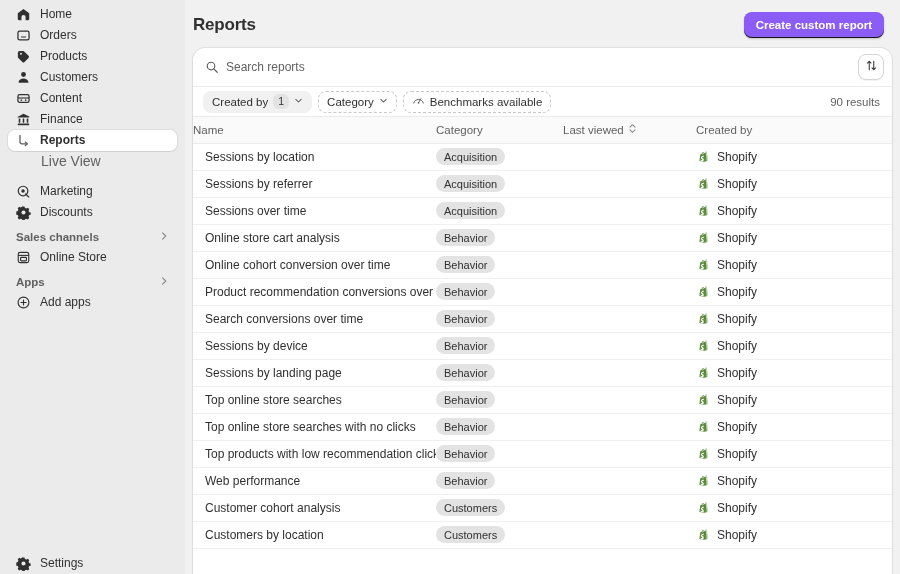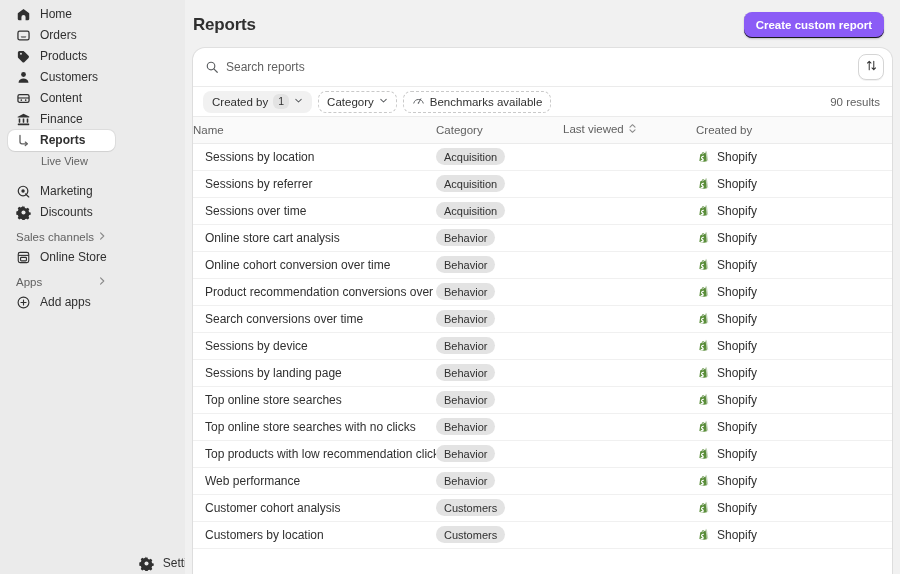--- a/index.html
+++ b/index.html
@@ -11,52 +11,52 @@
     -webkit-font-smoothing: antialiased;
   }
   .app { display: flex; width: 900px; height: 574px; }
 
   
   .sidebar {
     width: 185px; min-width: 185px; height: 574px;
     background: #ebebeb;
     position: relative;
     padding-top: 4px;
-    display: flex; flex-direction: row;
+    display: flex; flex-direction: column;
   }
   .nav-list { display: flex; flex-direction: column; }
   .nav-item {
     display: flex; align-items: center; gap: 9px;
     height: 21px; margin: 0 8px 0 8px;
     padding: 0 8px; border-radius: 7px;
     color: #303030; font-size: 12px; line-height: 21px;
     white-space: nowrap;
   }
   .nav-item .ico { width: 15px; height: 15px; display:flex; align-items:center; justify-content:center; flex: 0 0 15px; }
   .nav-item .ico svg { display:block; }
   .nav-item.active {
     background: #ffffff;
     box-shadow: 0 0 0 1px rgba(0,0,0,0.06), 0 1px 1px rgba(0,0,0,0.05);
     font-weight: 700;
   }
   .nav-sub {
     display:flex; align-items:center; gap: 4px;
     margin: 0 8px; padding: 0 8px; height: 21px;
-    font-size: 11px; color: #4a4a4a; line-height:21px;
+    font-size: 14px; color: #4a4a4a; line-height:21px;
     border-radius: 7px;
   }
   .nav-sub.plain { padding-left: 33px; color:#616161; }
   .elbow { width: 15px; height: 15px; flex:0 0 15px; display:flex; align-items:center; justify-content:center;}
 
   .nav-gap { height: 9px; }
 
   .section-head {
     display:flex; align-items:center; justify-content: space-between;
     padding: 0 16px 0 16px; height: 20px;
-    font-size: 11.5px; color: #616161; font-weight: 400;
+    font-size: 11.5px; color: #616161; font-weight: 700;
     margin-top: 4px;
   }
   .section-head .chev { color:#8a8a8a; font-size: 11px; }
 
   .settings-wrap { margin-top: auto; }
 
   
   .main { flex: 1; height: 574px; position: relative; background:#f1f1f1; overflow:hidden; }
   .page-header {
     display:flex; align-items:center; justify-content: space-between;
@@ -131,21 +131,21 @@
   
   .tbl { width: 100%; border-collapse: collapse; table-layout: fixed; }
   .tbl thead th {
     text-align: left; font-weight: 400;
     font-size: 11.5px; color: #616161;
     background: #fafafa;
     height: 26px; padding: 0 0 0 0;
     border-bottom: 1px solid #ebebeb;
     vertical-align: middle;
   }
-  .th-inner { display:flex; align-items:flex-start; gap:4px; }
+  .th-inner { display:flex; align-items:flex-end; gap:4px; }
   .tbl tbody td {
     height: 27px; font-size: 12px; color: #303030;
     border-bottom: 1px solid #f0f0f0;
     vertical-align: middle;
     overflow: hidden; white-space: nowrap;
   }
   .c-name { padding-left: 12px; }
   .name-cell { overflow:hidden; white-space:nowrap; }
   .badge {
     display:inline-block; background:#e3e3e3; color:#303030;

